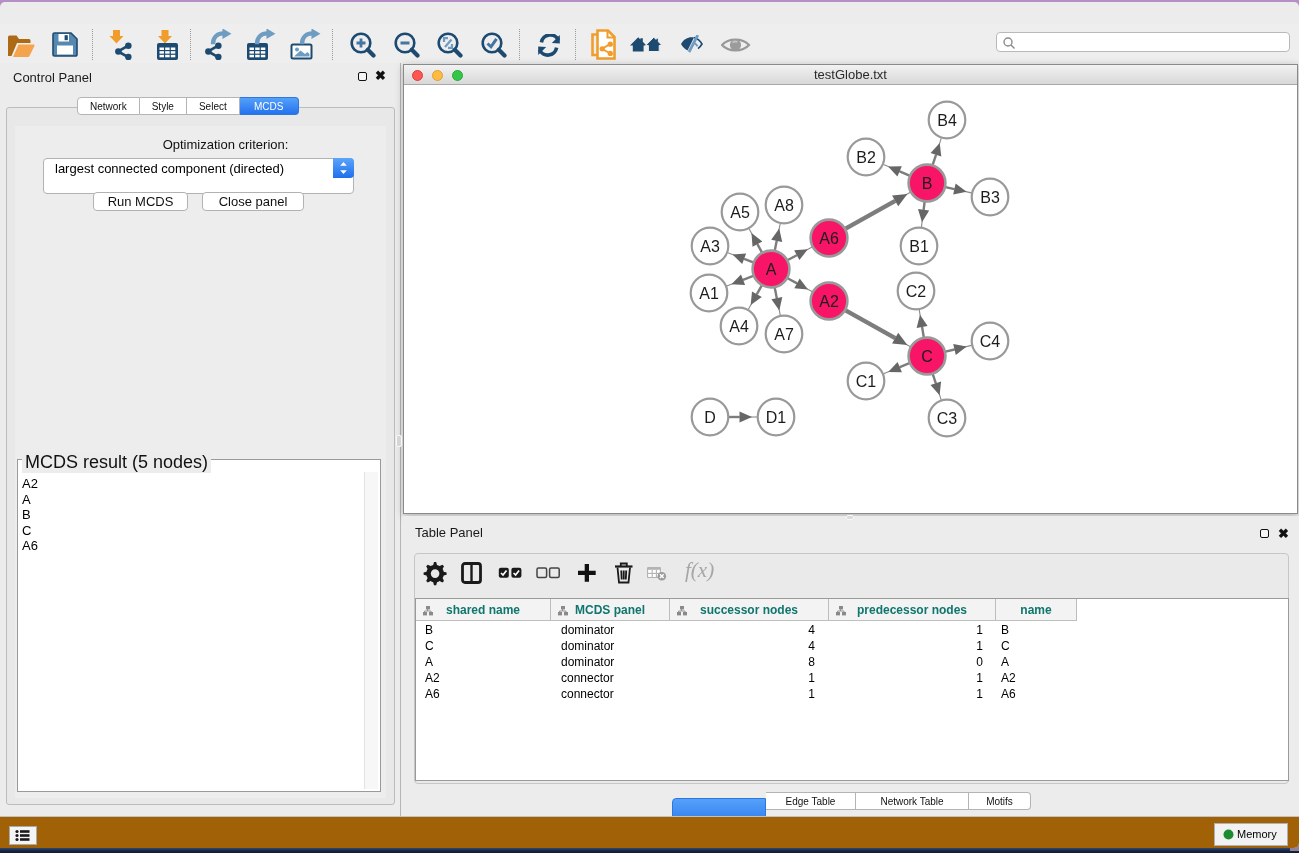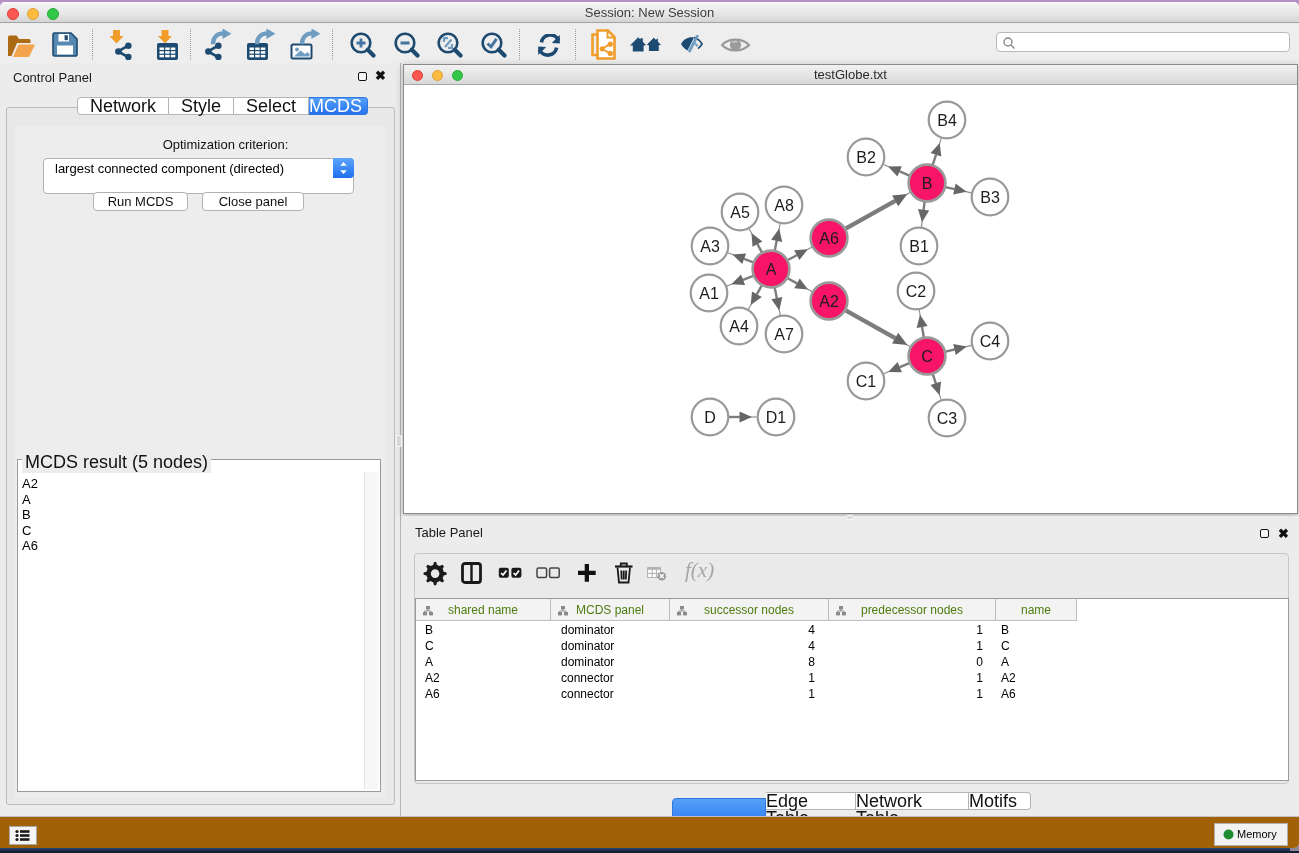--- a/index.html
+++ b/index.html
@@ -18,21 +18,21 @@
 .tbi { position:absolute; top:4px; }
 #searchbox { position:absolute; left:996px; top:8px; width:294px; height:20px; background:#fff; border:1px solid #b9b9b9; border-radius:4px; }
 #searchbox svg { position:absolute; left:5px; top:3px; }
 
 #cpanel { position:absolute; left:0; top:61px; width:401px; height:753px; background:#ececec; border-right:1px solid #b5b5b5; }
 #cpanel .ptitle { position:absolute; left:13px; top:7px; font-size:13px; color:#1a1a1a; }
 .float-ico { position:absolute; width:9px; height:9px; border:1.5px solid #111; border-radius:2px; background:#f6f6f6; }
 .x-ico { position:absolute; font-size:13px; font-weight:bold; color:#111; }
 
 .tabgrp { position:absolute; display:flex; height:18px; }
-.tabgrp .tab { border:1px solid #b4b4b4; border-left:none; background:#fff; color:#111; font-size:18px; text-align:left; line-height:17px; padding:0 12px; }
+.tabgrp .tab { border:1px solid #b4b4b4; border-left:none; background:#fff; color:#111; font-size:10px; text-align:center; line-height:17px; padding:0 12px; }
 .tabgrp .tab:first-child { border-left:1px solid #b4b4b4; border-radius:4px 0 0 4px; }
 .tabgrp .tab:last-child { border-radius:0 4px 4px 0; }
 .tabgrp .tab.sel { background:linear-gradient(#55a1f9,#2471ee); color:#fff; border-color:#2e77e0; }
 #cp-tabs { left:77px; top:34px; }
 #cp-body { position:absolute; left:6px; top:44px; width:389px; height:698px; border:1px solid #bcbcbc; border-radius:3px; background:#e8e8e8; }
 #cp-inner { position:absolute; left:8px; top:18px; width:371px; height:672px; background:#ededed; }
 #opt-label { position:absolute; left:0; top:74px; width:401px; text-align:center; font-size:13px; color:#111;margin-left:25px; }
 #opt-select { position:absolute; left:43px; top:95px; width:311px; height:36px; background:#fff; border:1px solid #b2b2b2; border-radius:4px; font-size:13px; }
 #opt-select .txt { position:absolute; left:11px; top:2px; }
 #opt-select .stepper { position:absolute; right:-1px; top:-1px; width:21px; height:20px; background:linear-gradient(#5ba5fa,#1f6fee); border-radius:0 4px 4px 0; }
@@ -46,39 +46,33 @@
 #netwin { position:absolute; left:403px; top:62px; width:895px; height:450px; background:#fff; border:1px solid #8a8a8a; box-shadow:0 2px 8px rgba(0,0,0,0.25); }
 #net-titlebar { position:absolute; left:0; top:0; width:100%; height:20px; background:linear-gradient(#f2f2f2,#d8d8d8); border-bottom:1px solid #a8a8a8; }
 #net-titlebar .title { position:absolute; width:100%; text-align:center; top:2px; font-size:13px; color:#2a2a2a; }
 #netcanvas { position:absolute; left:0; top:21px; width:893px; height:427px; background:#fff; }
 
 #tpanel { position:absolute; left:402px; top:514px; width:897px; height:300px; background:#ececec; }
 #tpanel .ptitle { position:absolute; left:13px; top:9px; font-size:13px; color:#1a1a1a; }
 #t-toolbar { position:absolute; left:12px; top:37px; width:875px; height:231px; border:1px solid #c6c6c6; border-radius:4px; background:#eaeaea; }
 #t-table { position:absolute; left:13px; top:82px; width:874px; height:183px; background:#fff; border:1px solid #9a9a9a; }
 #t-header { position:absolute; left:0; top:0; height:22px; background:#f3f3f3; border-bottom:1px solid #bfbfbf; width:660px; }
-.hcell { position:absolute; top:0; height:22px; border-right:1px solid #bdbdbd; font-size:12px; color:#4d7c0f; }
+.hcell { position:absolute; top:0; height:22px; border-right:1px solid #bdbdbd; font-size:12px; color:#0f766e;font-weight:bold; }
 .hcell .lbl { position:absolute; width:100%; text-align:center; top:4px; }
 .tcell { position:absolute; font-size:12px; color:#000; }
 #t-tabs { left:270px; top:276px; }
 
 #statusbar { position:absolute; left:0; top:814px; width:1299px; height:32px; background:#a16207; border-top:1px solid #c2c2c2; }
 #listbtn { position:absolute; left:9px; top:9px; width:28px; height:19px; background:#f4f4f4; border:1px solid #a9a9a9; }
 #membtn { position:absolute; left:1214px; top:6px; width:74px; height:23px; background:#f2f2f2; border:1px solid #b1b1b1; font-size:11px; line-height:21px; }
 </style>
 </head>
 <body>
 <div id="screen">
   <div id="window">
-    <div id="titlebar">
-      <div class="tl" style="left:7px; background:#fc5753; border:0.5px solid #df3e39;"></div>
-      <div class="tl" style="left:27px; background:#fdbc40; border:0.5px solid #de9f34;"></div>
-      <div class="tl" style="left:47px; background:#33c748; border:0.5px solid #27aa35;"></div>
-      <div class="title">Session: New Session</div>
-    </div>
     <div id="toolbar">
       <svg class="tbi" style="left:7px; top:10px;" width="28" height="24" viewBox="0 0 28 24">
           <path d="M1 22 L1 3 a1.5 1.5 0 0 1 1.5 -1.5 L9.5 1.5 L12 5 L22 5 a1.5 1.5 0 0 1 1.5 1.5 L23.5 9 L10 9 L4.5 22 Z" fill="#ad6a14"></path>
 <path d="M6 23 L11.5 10.5 L26.5 10.5 a1 1 0 0 1 0.9 1.4 L22.5 22 a1.5 1.5 0 0 1 -1.4 1 Z" fill="#f3a44c"></path>
         </svg>
 <svg class="tbi" style="left:52px; top:8px;" width="26" height="25" viewBox="0 0 26 25">
           <path d="M1 2.5 a1.5 1.5 0 0 1 1.5 -1.5 L19 1 L25 7 L25 22.5 a1.5 1.5 0 0 1 -1.5 1.5 L2.5 24 a1.5 1.5 0 0 1 -1.5 -1.5 Z" fill="#5688b1" stroke="#1d4a70" stroke-width="1.6"></path>
 <rect x="6.5" y="2" width="10.5" height="7.5" fill="#fff"></rect>
           <rect x="12.6" y="3.2" width="3.2" height="5" fill="#1d4a70"></rect>
 <rect x="5" y="13.5" width="16" height="9" fill="#fff"></rect>

